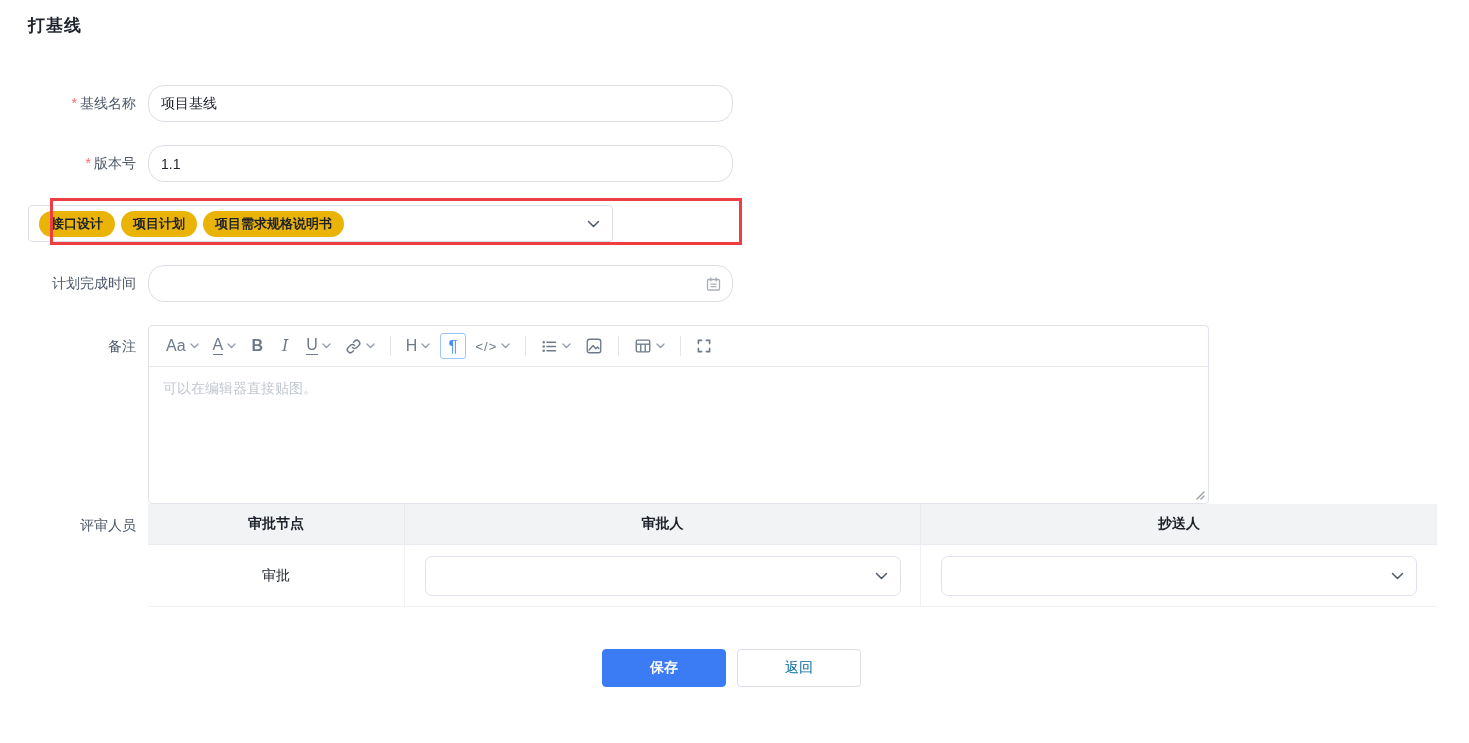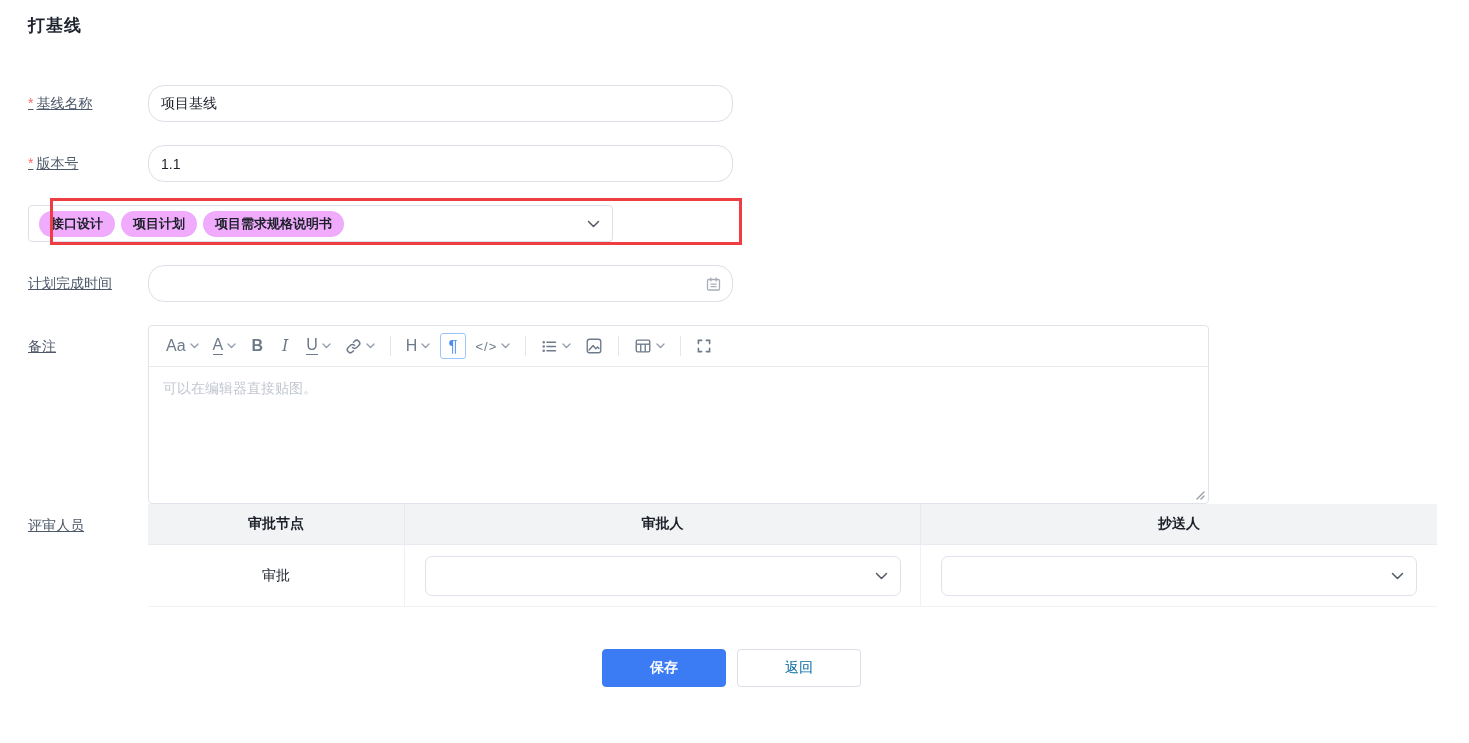--- a/index.html
+++ b/index.html
@@ -9,38 +9,38 @@
     font-family:"Liberation Sans","DejaVu Sans",sans-serif;
     color:#1d2129; overflow:hidden;
   }
   .page { position:relative; width:1209px; height:743px; padding:14px 0 0 28px; }
 
   .page-title { font-size:17px; font-weight:bold; color:#1c212b; letter-spacing:1px; }
 
   .form { margin-top:48px; }
   .frow { display:flex; margin-bottom:23px; position:relative; }
   .flabel {
-    width:120px; min-width:120px; text-align:left; padding-right:12px;
-    font-size:14px; color:#4e5969; line-height:37px; white-space:nowrap;text-decoration:underline;
+    width:120px; min-width:120px; text-align:right; padding-right:12px;
+    font-size:14px; color:#4e5969; line-height:37px; white-space:nowrap;
   }
   .req { color:#f56c6c; margin-right:3px; font-size:14px; }
 
   .txt-input {
     width:585px; height:37px; border:1px solid #dcdfe6; border-radius:16px;
     padding:0 12px; font-size:14px; color:#1d2129; outline:none; background:#fff;
     font-family:"Liberation Sans","DejaVu Sans",sans-serif;
   }
 
   
   .select-box {
     position:relative; width:585px; height:37px; border:1px solid #dcdfe6; border-radius:4px;
     background:#fff; display:flex; align-items:center; padding:0 34px 0 4px;
   }
   .tag {
-    background:#f0abfc; color:#1d2129; font-size:13px; font-weight:bold;
+    background:#eab308; color:#1d2129; font-size:13px; font-weight:bold;
     height:26px; line-height:26px; padding:0 12px; border-radius:14px; margin-left:6px;
     white-space:nowrap;
   }
   .chev { position:absolute; right:12px; top:50%; transform:translateY(-50%); color:#525a68; display:flex; }
 
   
   .hl-frame {
     position:absolute; left:22px; top:-7px; width:692px; height:47px;
     border:3px solid #ee3d43; pointer-events:none; z-index:5;
   }

